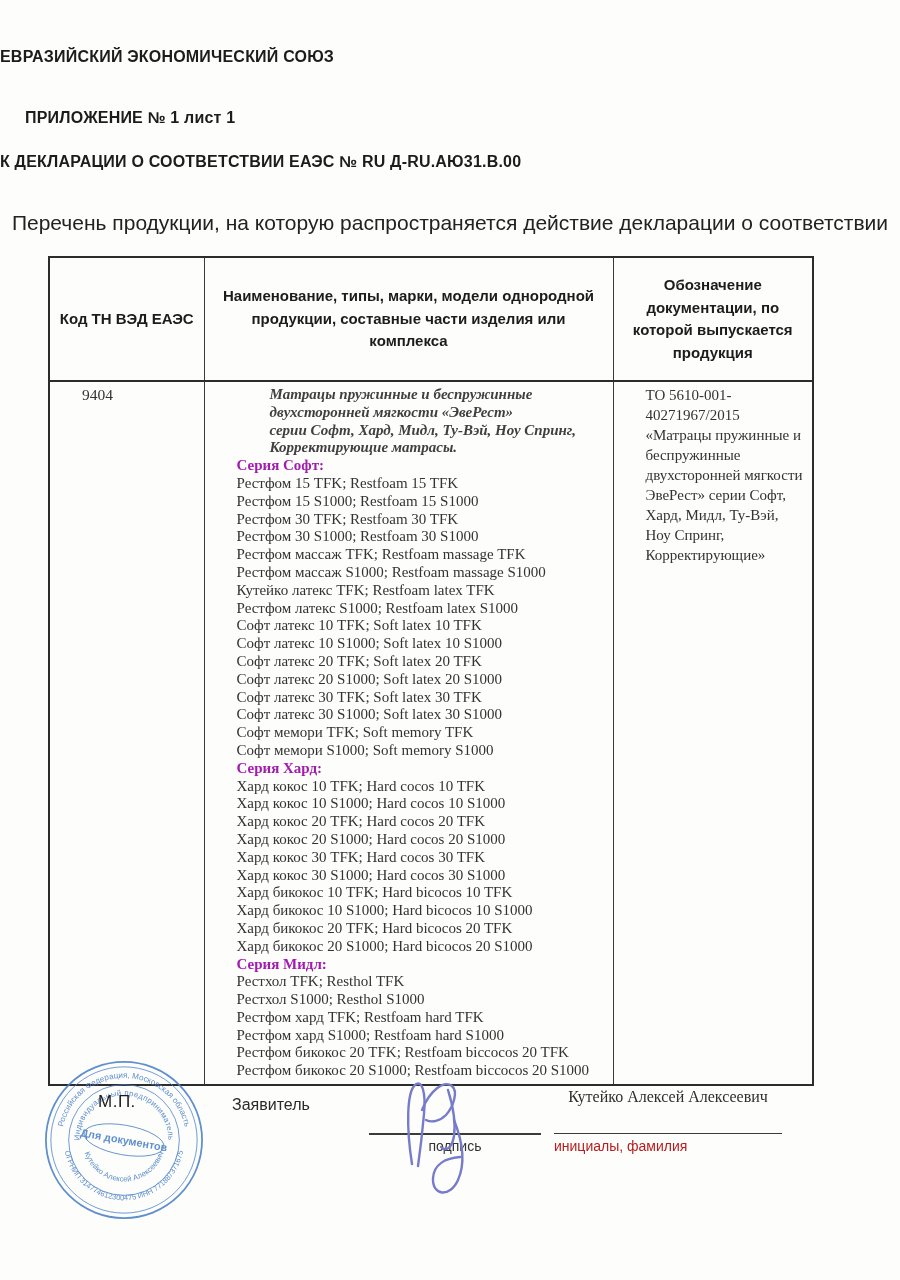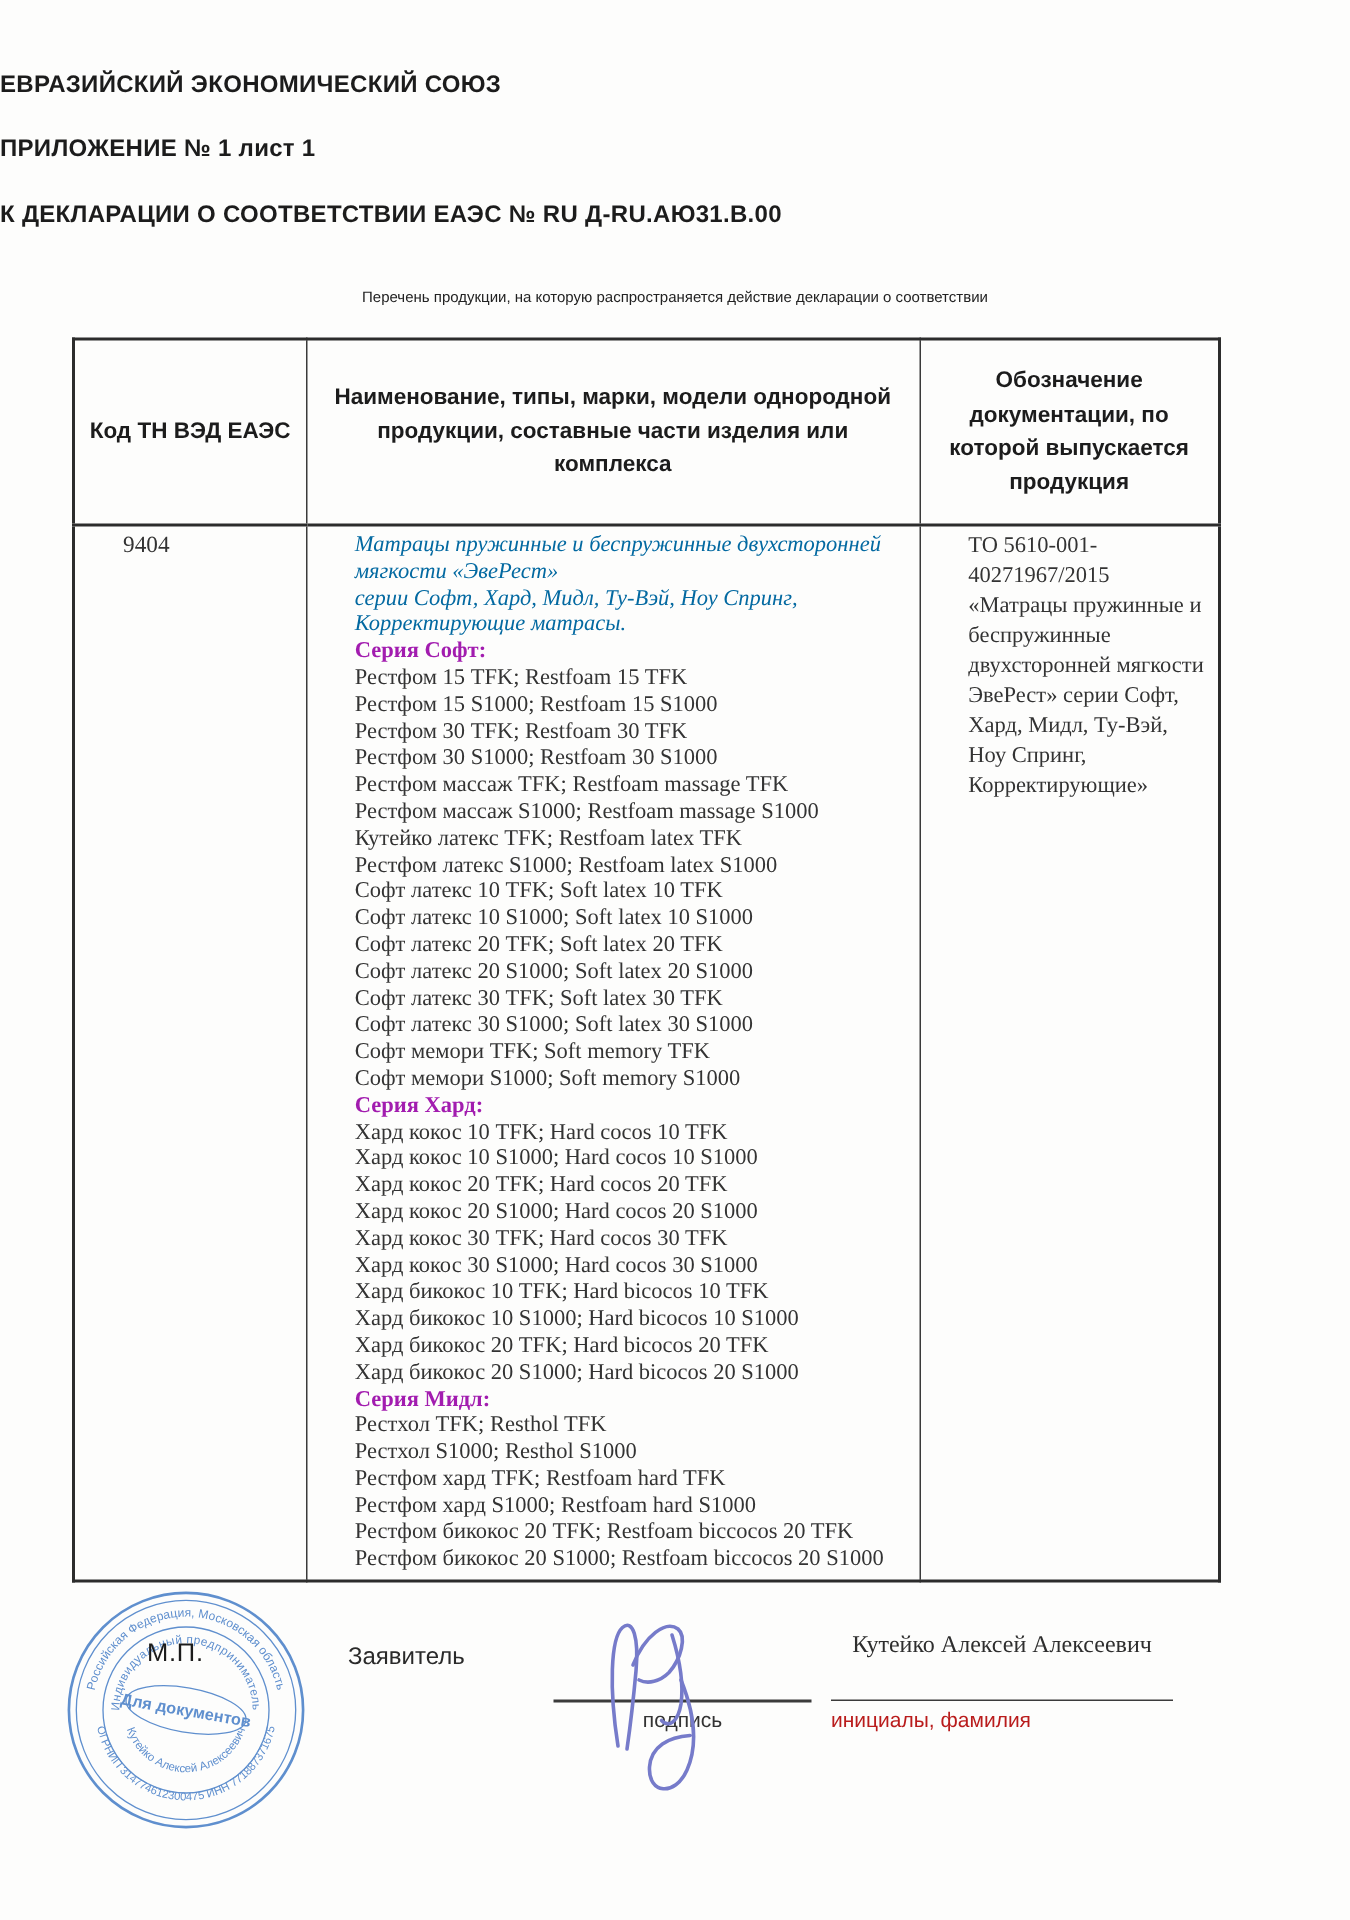--- a/index.html
+++ b/index.html
@@ -14,26 +14,26 @@
   }
   
   .hdr{
     text-align:left;
     font-weight:bold;
     font-size:16px;
     letter-spacing:.2px;
     color:#1c1c1c;
   }
   .t1{padding-top:48px;}
-  .t2{margin-top:25px;}
+  .t2{margin-top:43px;padding-left:25px;}
   .t3{margin-top:26px;}
   .subtitle{
     margin-top:40px;
     text-align:center;
-    font-size:10px;
+    font-size:21px;
     font-weight:normal;
     color:#222;
   }
   
   table.products{
     border-collapse:collapse;
     table-layout:fixed;
     margin:21px 0 0 48px;
     width:764px;
   }
@@ -62,21 +62,21 @@
     padding-top:6px;
   }
   td.prodcell{padding-top:5px;padding-left:9px;}
   .pl{
     font-family:"Liberation Serif",serif;
     font-size:15px;
     line-height:17.8px;
     color:#333;
     white-space:normal;
   }
-  .pl.bi{font-weight:normal;font-style:italic;color:#0369a1;}
+  .pl.bi{font-weight:bold;font-style:italic;color:#404040;margin-left:33px;}
   .pl.b{font-weight:bold;color:#a21caf;}
   td.doc{
     font-family:"Liberation Serif",serif;
     font-size:15px;
     line-height:1.33;
     color:#333;
     padding-top:9px;
   }
   
   .stamp-svg{position:absolute;left:40px;top:1056px;opacity:.88;}

